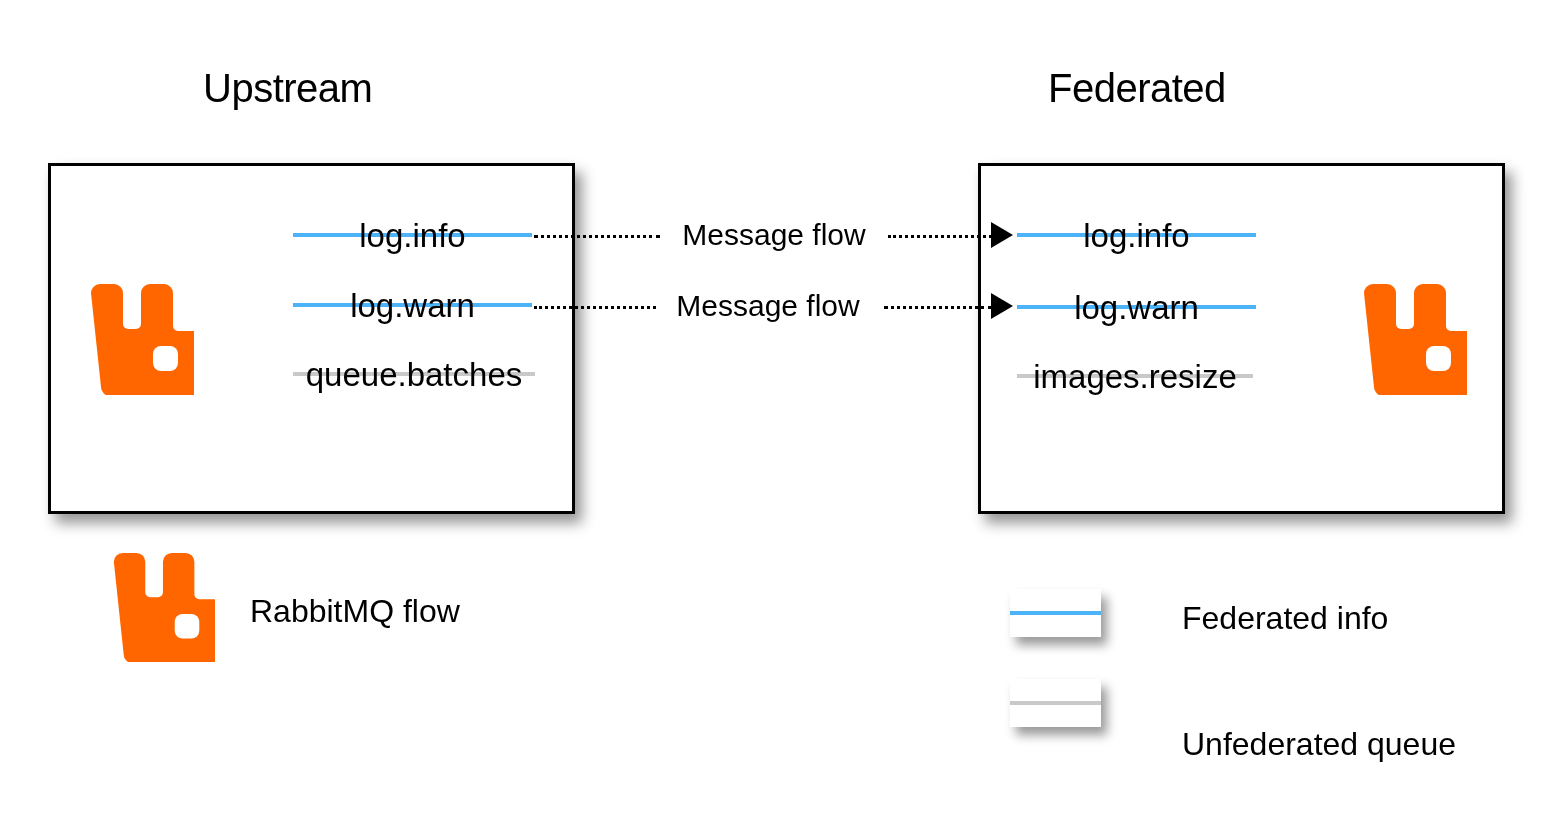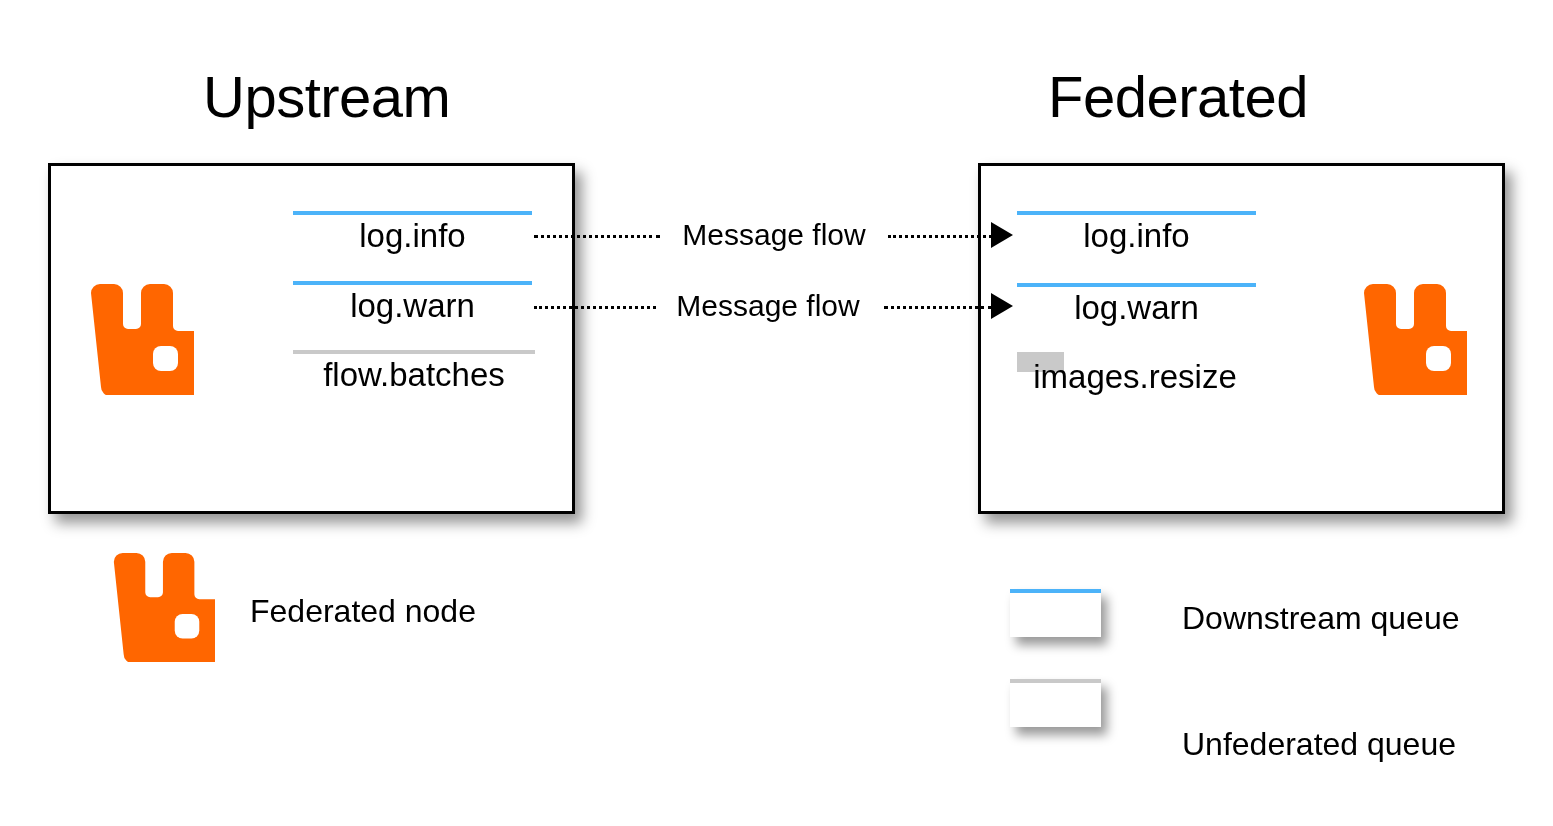--- a/index.html
+++ b/index.html
@@ -15,21 +15,21 @@
     position: relative;
     width: 1553px;
     height: 826px;
     background: #ffffff;
     overflow: hidden;
   }
 
   
   .title {
     position: absolute;
-    font-size: 58px;
+    font-size: 40px;
     font-weight: 400;
     line-height: 1;
     color: #000;
     white-space: nowrap;
     letter-spacing: -0.5px;
   }
 
   
   .node-box {
     position: absolute;
@@ -43,21 +43,21 @@
   .rmq-logo {
     position: absolute;
     display: block;
   }
 
   
   .queue {
     position: absolute;
     display: flex;
     box-sizing: border-box;
-    align-items: flex-start;
+    align-items: center;
   }
   .queue .cell {
     box-sizing: border-box;
     border-style: solid;
     border-width: 2px 1px 2px 1px;
   }
   .queue .cell:first-child { border-left-width: 2px; }
   .queue .cell:last-child  { border-right-width: 2px; }
 
   .queue.federated .cell {
@@ -162,21 +162,21 @@
     <div class="cell" style="width:20%"></div>
     <div class="q-label">log.warn</div>
   </div>
 
   <div class="queue unfederated" style="left:293px; top:350px; width:242px; height:48px;">
     <div class="cell" style="width:20%"></div>
     <div class="cell" style="width:20%"></div>
     <div class="cell" style="width:20%"></div>
     <div class="cell" style="width:20%"></div>
     <div class="cell" style="width:20%"></div>
-    <div class="q-label">flow.batches</div>
+    <div class="q-label">queue.batches</div>
   </div>
 
   <div class="node-box" style="left:978px; top:163px; width:527px; height:351px;"></div>
 
   <svg class="rmq-logo" style="left:1355px; top:283px;" width="112" height="112" viewBox="0 0 112 112">
     <path fill="#FF6600" d="M9,10 a9,9 0 0 1 9,-9 h14 a9,9 0 0 1 9,9 v31 a5,5 0 0 0 5,5 h8 a5,5 0 0 0 5,-5 v-31 a9,9 0 0 1 9,-9 h14 a9,9 0 0 1 9,9 v33 a5,5 0 0 0 5,5 h28 a9,9 0 0 1 9,9 v47 a9,9 0 0 1 -9,9 h-96 a9,9 0 0 1 -9,-9 z"></path>
     <rect fill="#FFFFFF" x="71" y="63" width="25" height="25" rx="8" ry="8"></rect>
   </svg>
 
   <div class="queue federated" style="left:1017px; top:211px; width:239px; height:48px;">
@@ -190,21 +190,21 @@
 
   <div class="queue federated" style="left:1017px; top:283px; width:239px; height:48px;">
     <div class="cell" style="width:20%"></div>
     <div class="cell" style="width:20%"></div>
     <div class="cell" style="width:20%"></div>
     <div class="cell" style="width:20%"></div>
     <div class="cell" style="width:20%"></div>
     <div class="q-label">log.warn</div>
   </div>
 
-  <div class="queue unfederated" style="left:1017px; top:352px; width:236px; height:48px;flex-direction:column;">
+  <div class="queue unfederated" style="left:1017px; top:352px; width:236px; height:48px;">
     <div class="cell" style="width:20%"></div>
     <div class="cell" style="width:20%"></div>
     <div class="cell" style="width:20%"></div>
     <div class="cell" style="width:20%"></div>
     <div class="cell" style="width:20%"></div>
     <div class="q-label">images.resize</div>
   </div>
 
   <div class="flow-row" style="left:0; top:235px; width:1553px;">
     <div class="flow-seg" style="left:534px; width:126px;"></div>
@@ -217,27 +217,27 @@
     <div class="flow-seg" style="left:534px; width:122px;"></div>
     <div class="flow-label" style="left:768px;">Message flow</div>
     <div class="flow-seg" style="left:884px; width:108px;"></div>
     <div class="flow-arrow" style="left:991px;"></div>
   </div>
 
   <svg class="rmq-logo" style="left:105px; top:552px;" width="110" height="110" viewBox="0 0 112 112">
     <path fill="#FF6600" d="M9,10 a9,9 0 0 1 9,-9 h14 a9,9 0 0 1 9,9 v31 a5,5 0 0 0 5,5 h8 a5,5 0 0 0 5,-5 v-31 a9,9 0 0 1 9,-9 h14 a9,9 0 0 1 9,9 v33 a5,5 0 0 0 5,5 h28 a9,9 0 0 1 9,9 v47 a9,9 0 0 1 -9,9 h-96 a9,9 0 0 1 -9,-9 z"></path>
     <rect fill="#FFFFFF" x="71" y="63" width="25" height="25" rx="8" ry="8"></rect>
   </svg>
-  <div class="legend-label" style="left:250px; top:595px;">Federated node</div>
+  <div class="legend-label" style="left:250px; top:595px;">RabbitMQ flow</div>
 
   <div class="queue federated swatch" style="left:1010px; top:589px; width:91px; height:48px;">
     <div class="cell" style="width:50%"></div>
     <div class="cell" style="width:50%"></div>
   </div>
-  <div class="legend-label" style="left:1182px; top:602px;">Downstream queue</div>
+  <div class="legend-label" style="left:1182px; top:602px;">Federated info</div>
 
   <div class="queue unfederated swatch" style="left:1010px; top:679px; width:91px; height:48px;">
     <div class="cell" style="width:50%"></div>
     <div class="cell" style="width:50%"></div>
   </div>
   <div class="legend-label" style="left:1182px; top:728px;">Unfederated queue</div>
 
 </div>
 
 </body></html>

